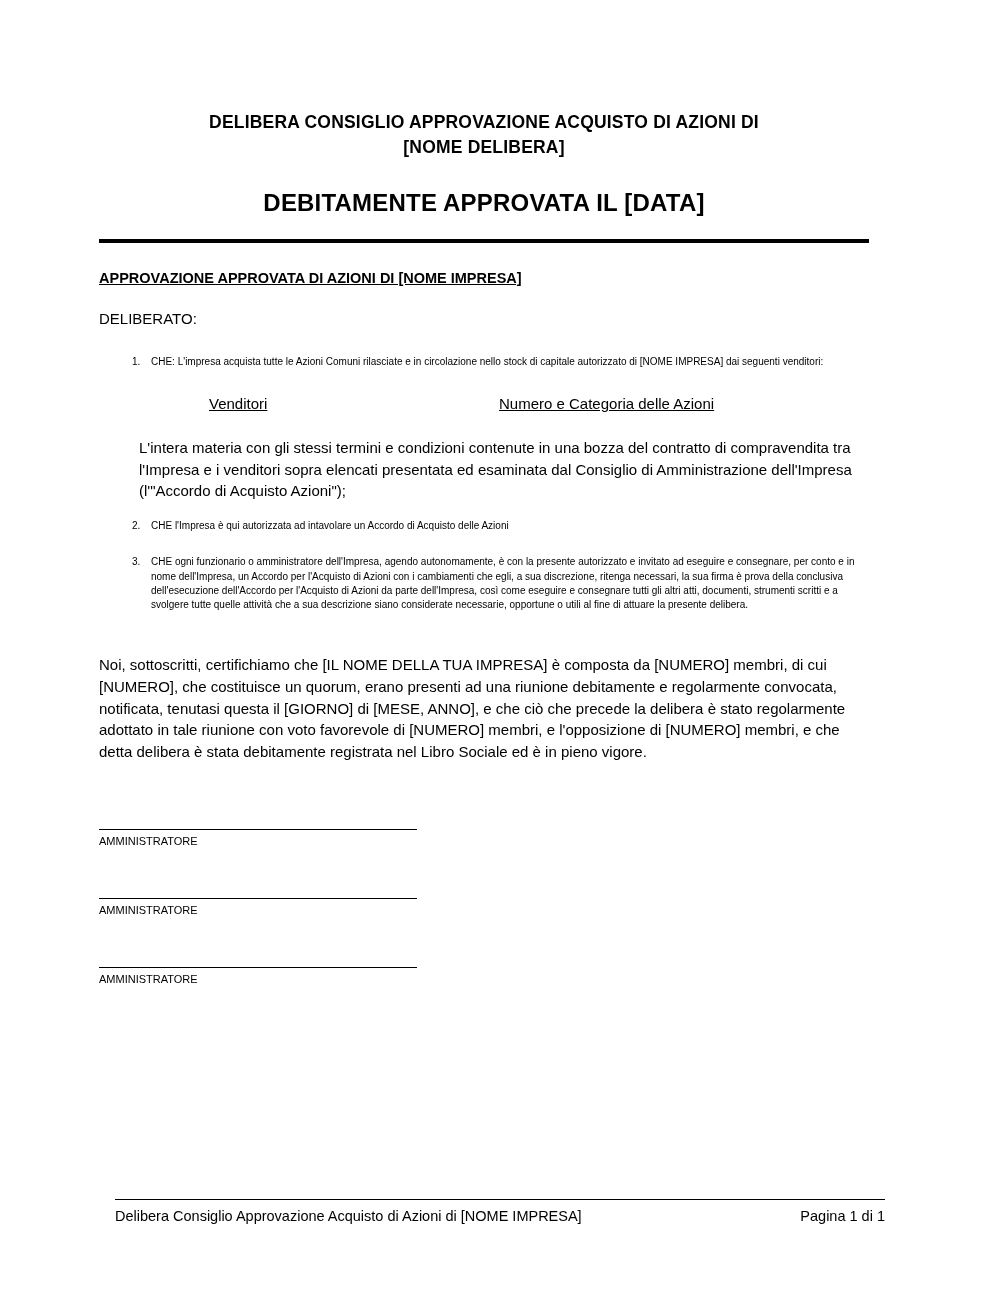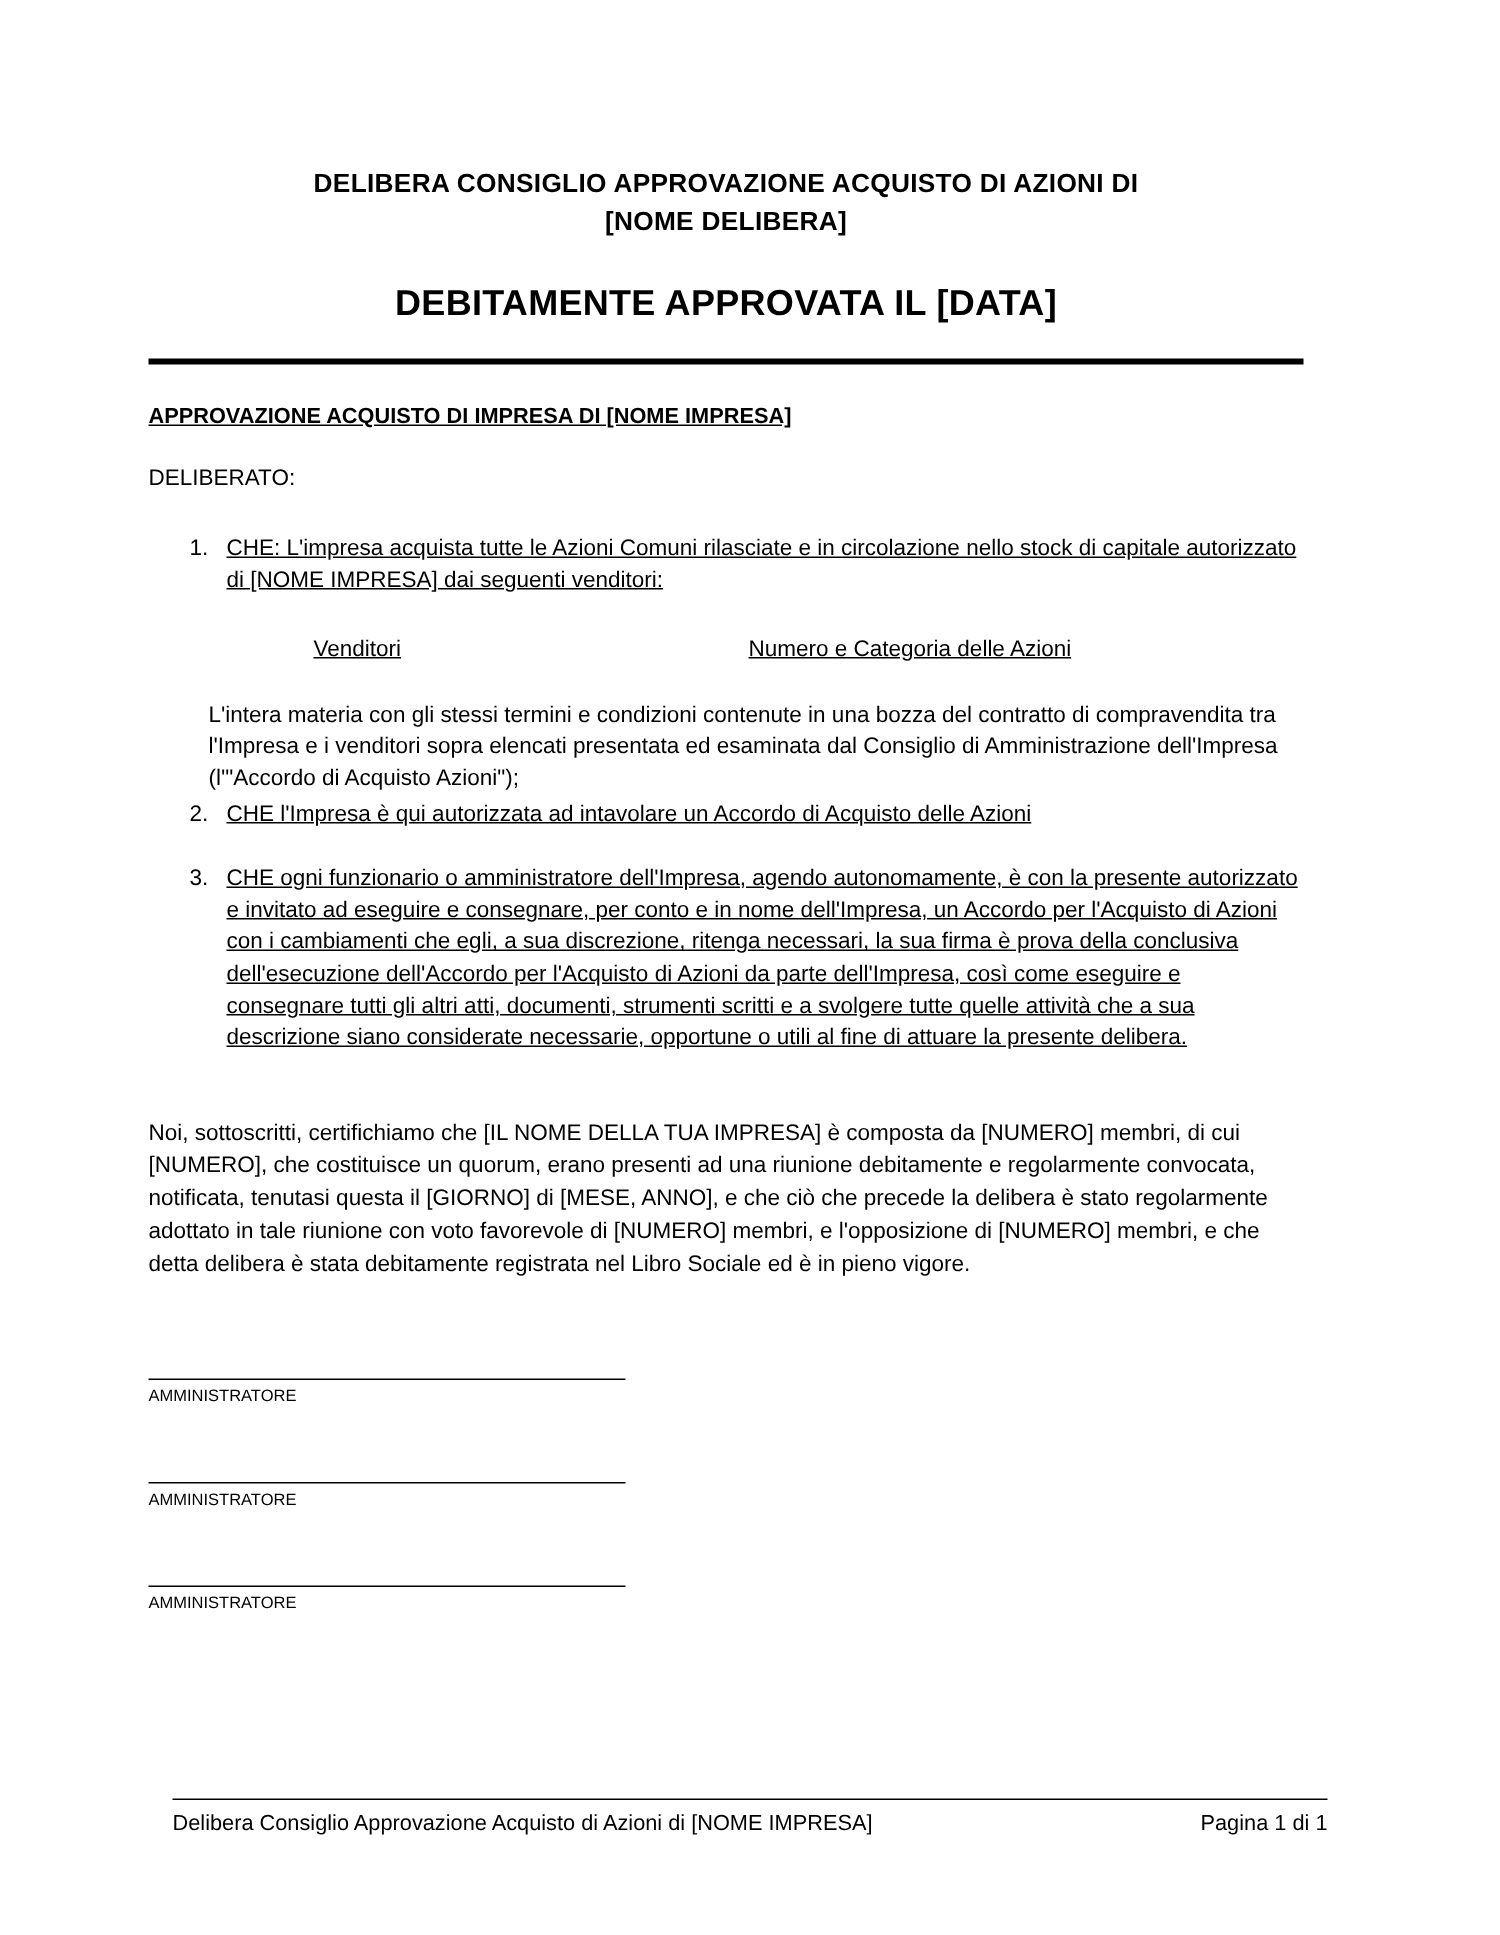--- a/index.html
+++ b/index.html
@@ -66,25 +66,24 @@
     line-height: 1.42;
     margin-top: 22px;
   }
 
   ol.clauses {
     margin: 26px 0 0 0;
     padding-left: 44px;
     list-style: decimal;
   }
   ol.clauses > li {
-    font-size: 15px;
+    font-size: 10px;
     line-height: 1.42;
     margin-bottom: 17px;
     padding-left: 8px;
-    text-decoration: underline;
   }
   ol.clauses > li.spaced {
     margin-bottom: 22px;
   }
 
   .subblock {
     margin-top: 26px;
     margin-left: 0;
     font-size: 15px;
     line-height: 1.42;
@@ -155,38 +154,38 @@
     <div class="title-block">
       <div class="title-main">
         <span>DELIBERA CONSIGLIO APPROVAZIONE ACQUISTO DI AZIONI DI</span><br>
         <span>[NOME DELIBERA]</span>
       </div>
       <div class="title-sub">DEBITAMENTE APPROVATA IL [DATA]</div>
     </div>
 
     <div class="rule-thick"></div>
 
-    <div class="section-heading">APPROVAZIONE ACQUISTO DI IMPRESA DI [NOME IMPRESA]</div>
+    <div class="section-heading">APPROVAZIONE APPROVATA DI AZIONI DI [NOME IMPRESA]</div>
 
     <div class="para">DELIBERATO:</div>
 
     <ol class="clauses">
       <li>
         <span>CHE: L'impresa acquista tutte le Azioni Comuni rilasciate e in circolazione nello stock di capitale autorizzato di [NOME IMPRESA] dai seguenti venditori:</span>
       </li>
     </ol>
 
     <div class="columns-head">
       <div class="col1">Venditori</div>
       <div class="col2">Numero e Categoria delle Azioni</div>
     </div>
 
     <div class="subblock" style="margin-left:40px;margin-top:25px;">L'intera materia con gli stessi termini e condizioni contenute in una bozza del contratto di compravendita tra l'Impresa e i venditori sopra elencati presentata ed esaminata dal Consiglio di Amministrazione dell'Impresa (l'"Accordo di Acquisto Azioni");</div>
 
-    <ol class="clauses" start="2" style="margin-top:2px;">
+    <ol class="clauses" start="2" style="margin-top:18px;">
       <li class="spaced">
         <span>CHE l'Impresa è qui autorizzata ad intavolare un Accordo di Acquisto delle Azioni</span>
       </li>
       <li>
         <span>CHE ogni funzionario o amministratore dell'Impresa, agendo autonomamente, è con la presente autorizzato e invitato ad eseguire e consegnare, per conto e in nome dell'Impresa, un Accordo per l'Acquisto di Azioni con i cambiamenti che egli, a sua discrezione, ritenga necessari, la sua firma è prova della conclusiva dell'esecuzione dell'Accordo per l'Acquisto di Azioni da parte dell'Impresa, così come eseguire e consegnare tutti gli altri atti, documenti, strumenti scritti e a svolgere tutte quelle attività che a sua descrizione siano considerate necessarie, opportune o utili al fine di attuare la presente delibera.</span>
       </li>
     </ol>
 
     <div class="closing">Noi, sottoscritti, certifichiamo che [IL NOME DELLA TUA IMPRESA] è composta da [NUMERO] membri, di cui [NUMERO], che costituisce un quorum, erano presenti ad una riunione debitamente e regolarmente convocata, notificata, tenutasi questa il [GIORNO] di [MESE, ANNO], e che ciò che precede la delibera è stato regolarmente adottato in tale riunione con voto favorevole di [NUMERO] membri, e l'opposizione di [NUMERO] membri, e che detta delibera è stata debitamente registrata nel Libro Sociale ed è in pieno vigore.</div>
 

